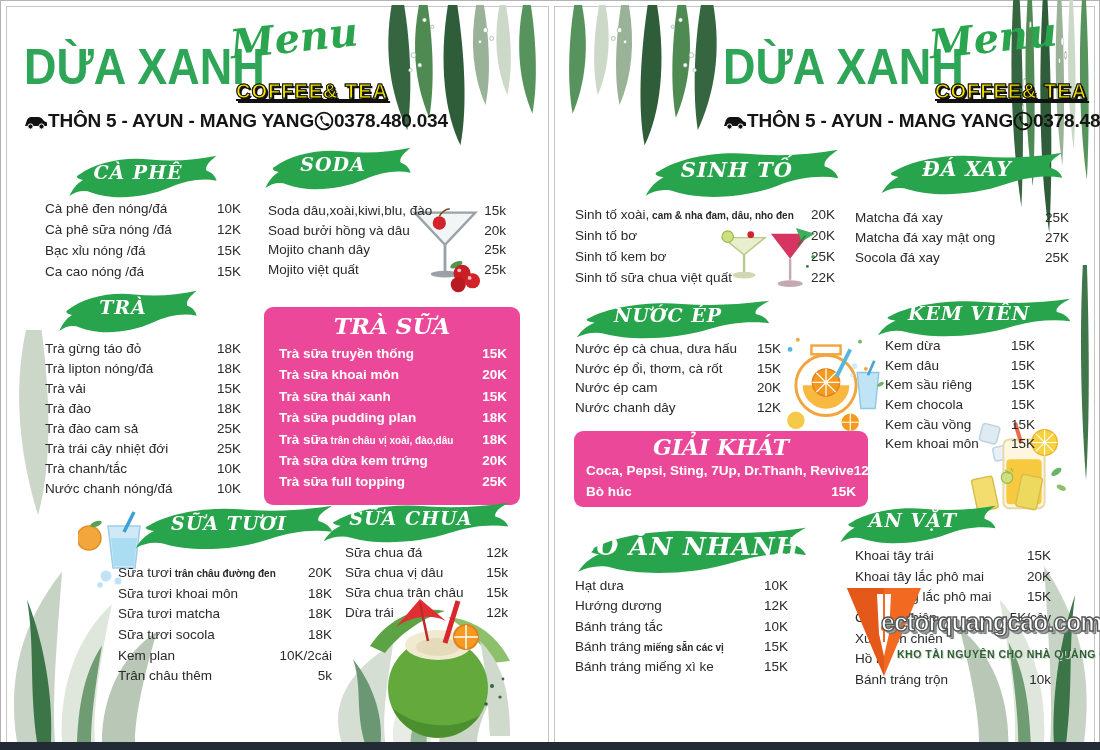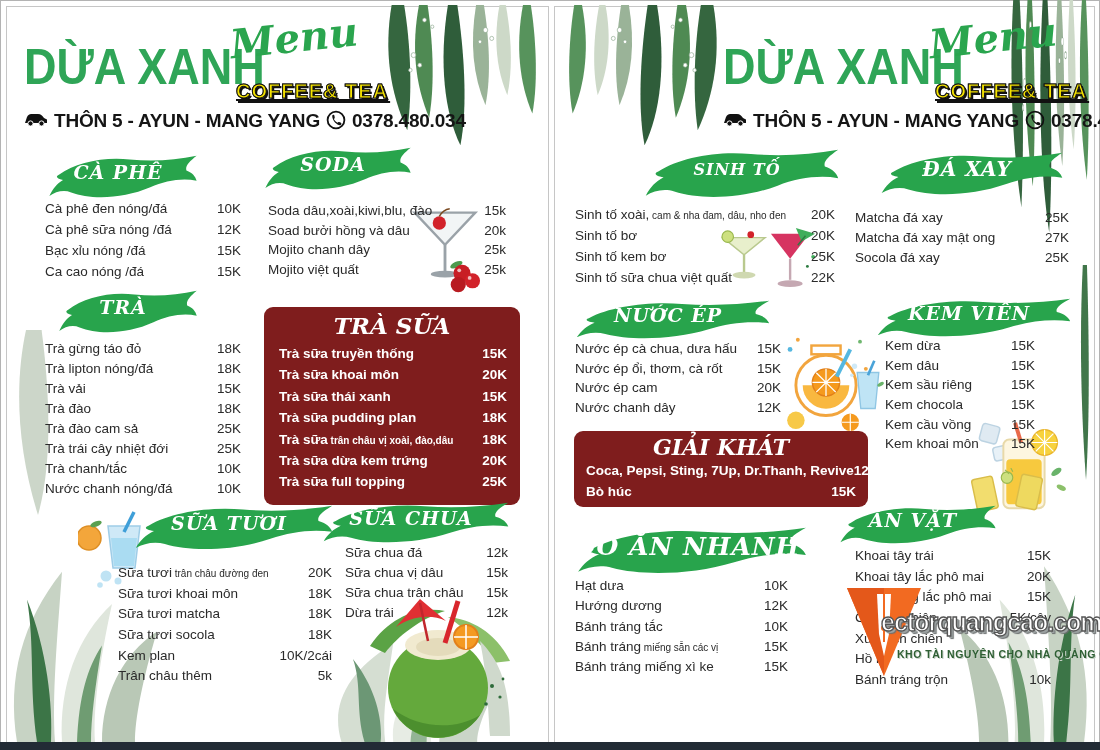--- a/index.html
+++ b/index.html
@@ -12,39 +12,39 @@
   .bottombar{position:absolute;left:0;right:0;bottom:0;height:8px;background:#222b35;z-index:60;}
 
   
   .brand{position:absolute;font-weight:bold;font-size:45px;color:#2fa557;letter-spacing:0;
          transform:scaleY(1.12);transform-origin:top left;z-index:10;white-space:nowrap;}
   .menu-script{position:absolute;font-family:"DejaVu Serif",serif;font-style:italic;font-weight:bold;
          font-size:40px;color:#2aa54e;transform:rotate(-6deg);z-index:10;}
   .subtitle{position:absolute;font-size:20px;font-weight:bold;color:#f6e400;letter-spacing:1px;
          -webkit-text-stroke:1px #111;text-shadow:2px 2px 0 #111;z-index:10;white-space:nowrap;text-decoration:underline;}
   .address{position:absolute;font-size:19px;font-weight:bold;color:#151515;z-index:10;white-space:nowrap;
-         display:flex;gap:6px;letter-spacing:-0.2px;}
+         display:flex;align-items:center;letter-spacing:-0.2px;}
   .address svg{flex:0 0 auto;}
 
   
   .ribbon{position:absolute;z-index:10;}
   .ribbon svg{position:absolute;inset:0;width:100%;height:100%;}
   .ribbon .rtext{position:absolute;inset:0;display:flex;align-items:center;justify-content:center;
       padding:0 18px 10px 8px;font-family:"DejaVu Serif",serif;font-style:italic;font-weight:bold;
       color:#fff;letter-spacing:1px;white-space:nowrap;}
 
   
   .items{position:absolute;z-index:10;}
   .items .item{display:flex;justify-content:space-between;align-items:baseline;height:var(--rh,20px);}
   .iname{font-size:13.5px;color:#2a2a2a;white-space:nowrap;}
-  .ismall{font-size:10px;}
+  .ismall{font-size:10px;font-weight:bold;}
   .iprice{font-size:13.5px;color:#2a2a2a;white-space:nowrap;font-weight:500;}
 
   
-  .greenbox{position:absolute;background:#7f1d1d;border-radius:9px;z-index:10;}
+  .greenbox{position:absolute;background:#ec4899;border-radius:9px;z-index:10;}
   .greenbox .btitle{display:block;text-align:center;font-family:"DejaVu Serif",serif;font-style:italic;
       font-weight:bold;color:#fff;}
   .greenbox .items{position:absolute;}
   .greenbox .iname,.greenbox .iprice{color:#fff;font-weight:bold;}
   .greenbox .ismall{font-weight:bold;}
 
   .deco{position:absolute;z-index:2;}
 
   
   .watermark{position:absolute;left:845px;top:582px;width:235px;height:100px;z-index:45;}
@@ -148,21 +148,21 @@
       <circle cx="17.5" cy="13.5" r="2.6" fill="#111" stroke="#fff" stroke-width="1"></circle>
     </svg>
   <span>THÔN 5 - AYUN - MANG YANG</span>
   <svg width="20" height="20" viewBox="0 0 20 20">
       <circle cx="10" cy="10" r="8.4" fill="none" stroke="#111" stroke-width="1.8"></circle>
       <path d="M6.2,5.4 C7.4,4.4 8.3,4.9 8.5,6.1 L8.7,7.6 C8.8,8.3 8.4,8.7 7.9,9.1 C8.7,10.8 10,12 11.5,12.7 C12,12.1 12.4,11.8 13.1,12 L14.5,12.5 C15.6,12.9 15.8,13.9 14.7,14.9 C13,16.4 6,11.6 6.2,5.4 Z" fill="#111"></path>
     </svg>
   <span>0378.480.034</span>
 </div>
 
-<div class="ribbon" style="left:48px;top:155px;width:150px;height:44px">
+<div class="ribbon" style="left:68px;top:155px;width:150px;height:44px">
   <svg viewBox="0 0 220 60" preserveAspectRatio="none">
       <use href="#ribbonPath" fill="#28a44c"></use>
     </svg>
   <span class="rtext" style="font-size:19px">CÀ PHÊ</span>
 </div>
 <div class="items" style="left:45px;top:201px;width:196px;--rh:21px">
     <div class="item">
       <span class="iname">Cà phê đen nóng/đá</span>
       <span class="iprice">10K</span>
     </div>
@@ -335,21 +335,21 @@
     <div class="item">
       <span class="iname">Dừa trái</span>
       <span class="iprice">12k</span>
     </div>
   </div>
 
 <div class="ribbon" style="left:644px;top:149px;width:196px;height:50px">
   <svg viewBox="0 0 220 60" preserveAspectRatio="none">
       <use href="#ribbonPath" fill="#28a44c"></use>
     </svg>
-  <span class="rtext" style="font-size:16px">SINH TỐ</span>
+  <span class="rtext" style="font-size:21px">SINH TỐ</span>
 </div>
 <div class="items" style="left:575px;top:207px;width:260px;--rh:21px">
     <div class="item">
       <span class="iname">Sinh tố xoài,<span class="ismall"> cam &amp; nha đam, dâu, nho đen</span></span>
       <span class="iprice">20K</span>
     </div>
     <div class="item">
       <span class="iname">Sinh tố bơ</span>
       <span class="iprice">20K</span>
     </div>

